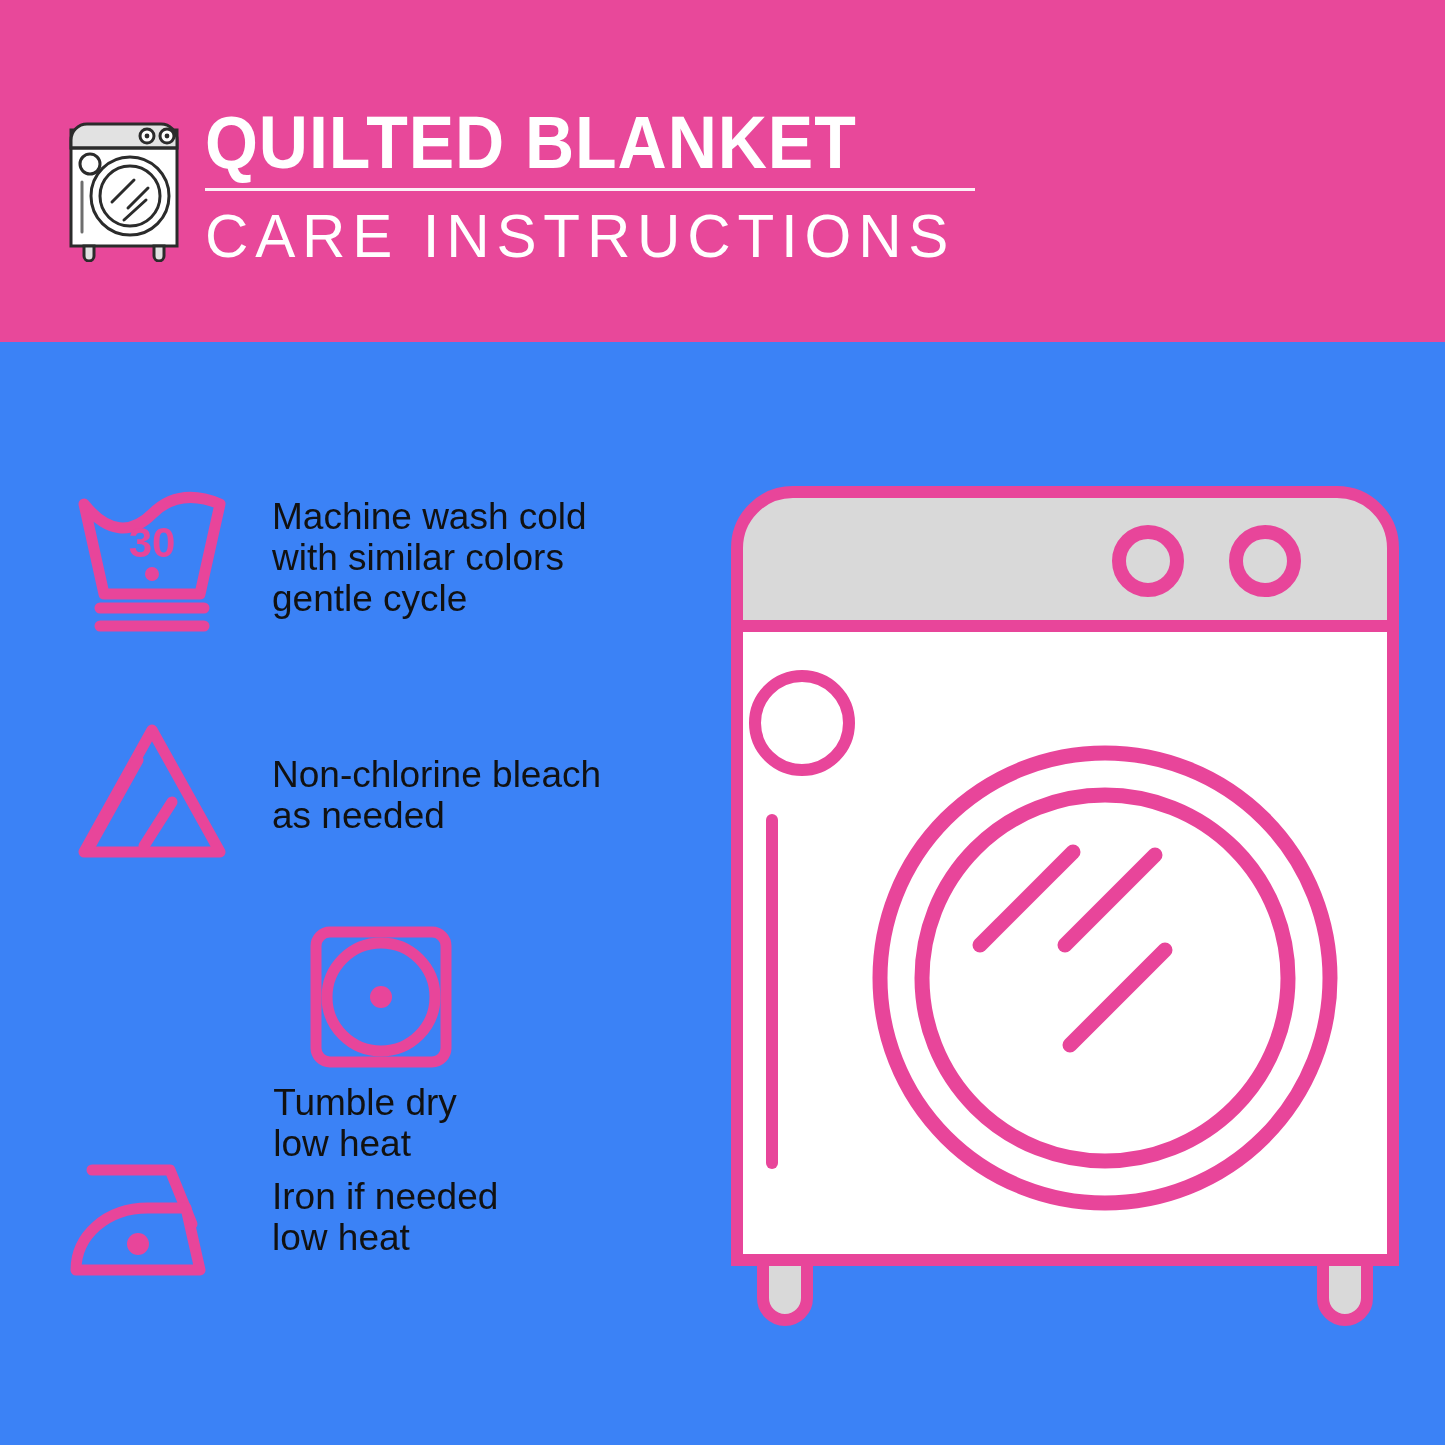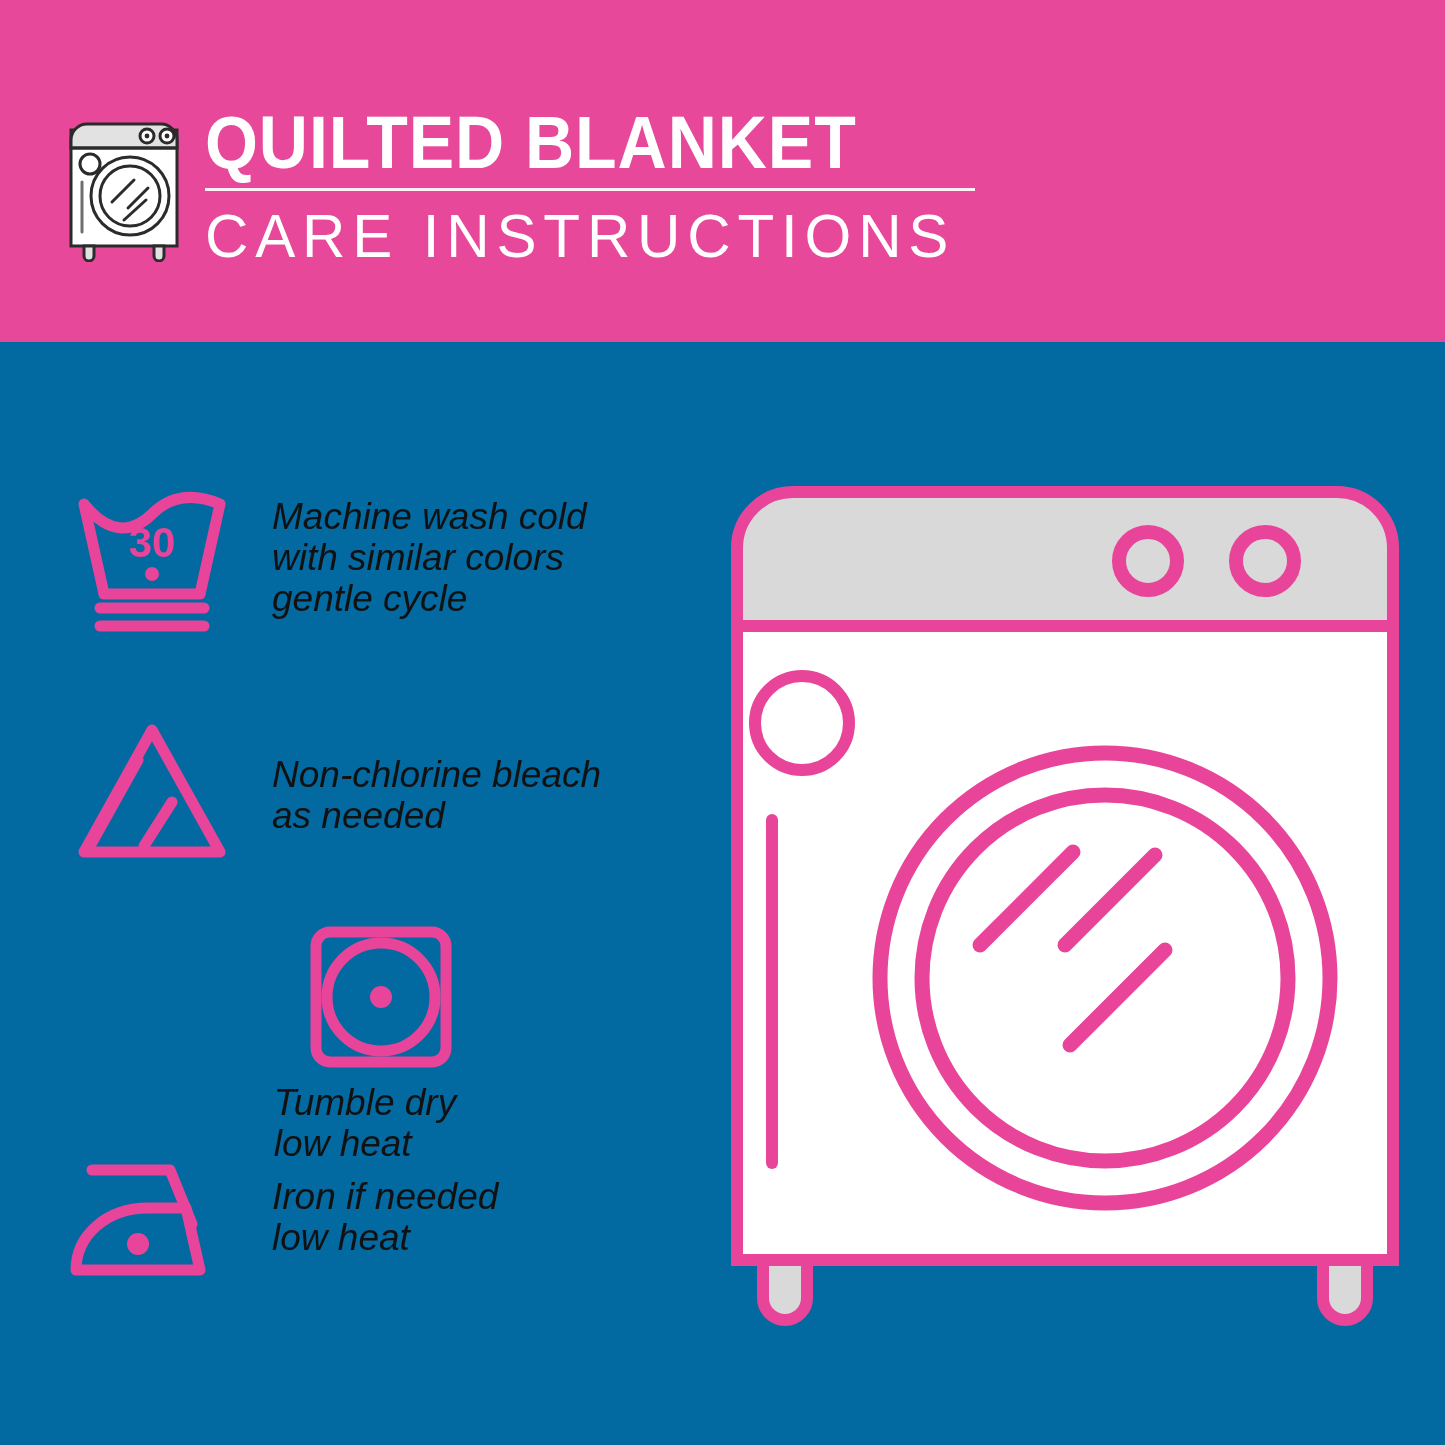--- a/index.html
+++ b/index.html
@@ -7,21 +7,21 @@
     padding: 0;
     background: #ffffff;
   }
   body {
     font-family: "Liberation Sans", sans-serif;
   }
   #page {
     position: relative;
     width: 1445px;
     height: 1445px;
-    background: #0369a1;
+    background: #3b82f6;
     overflow: hidden;
   }
 
   
   #header-band {
     position: absolute;
     left: 0;
     top: 0;
     width: 1445px;
     height: 342px;
@@ -95,21 +95,20 @@
     justify-content: center;
     margin-left: 62px;
   }
   .care-text {
     font-family: "Liberation Sans", sans-serif;
     font-size: 37px;
     line-height: 41px;
     color: #111111;
     letter-spacing: 0px;
     margin-left: 30px;
-    font-style: italic;
   }
   #care-row-0 { top: 130px; }
   #care-row-1 { top: 368px; }
   #care-row-2 { top: 570px; flex-direction: column; }
   #care-row-3 { top: 790px; }
 
   
   #washer-illustration {
     position: absolute;
     left: 715px;

